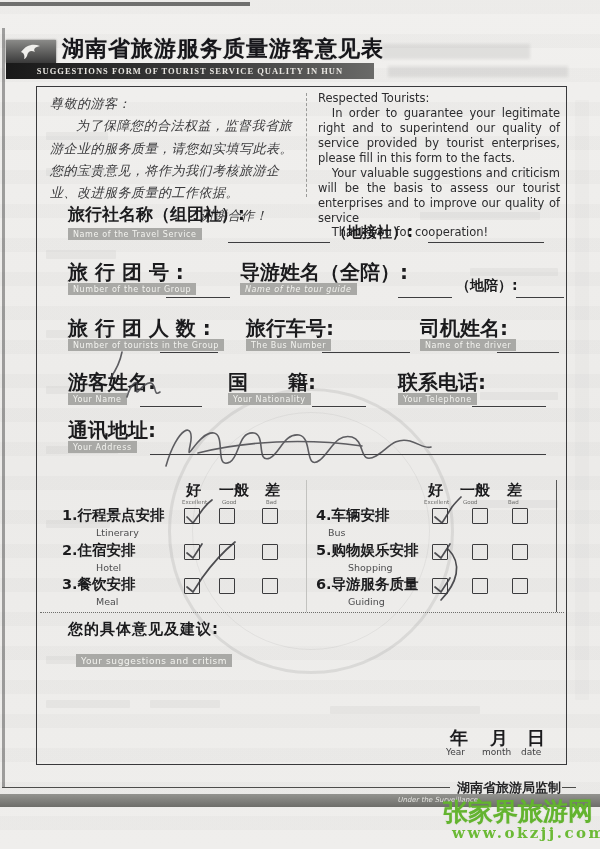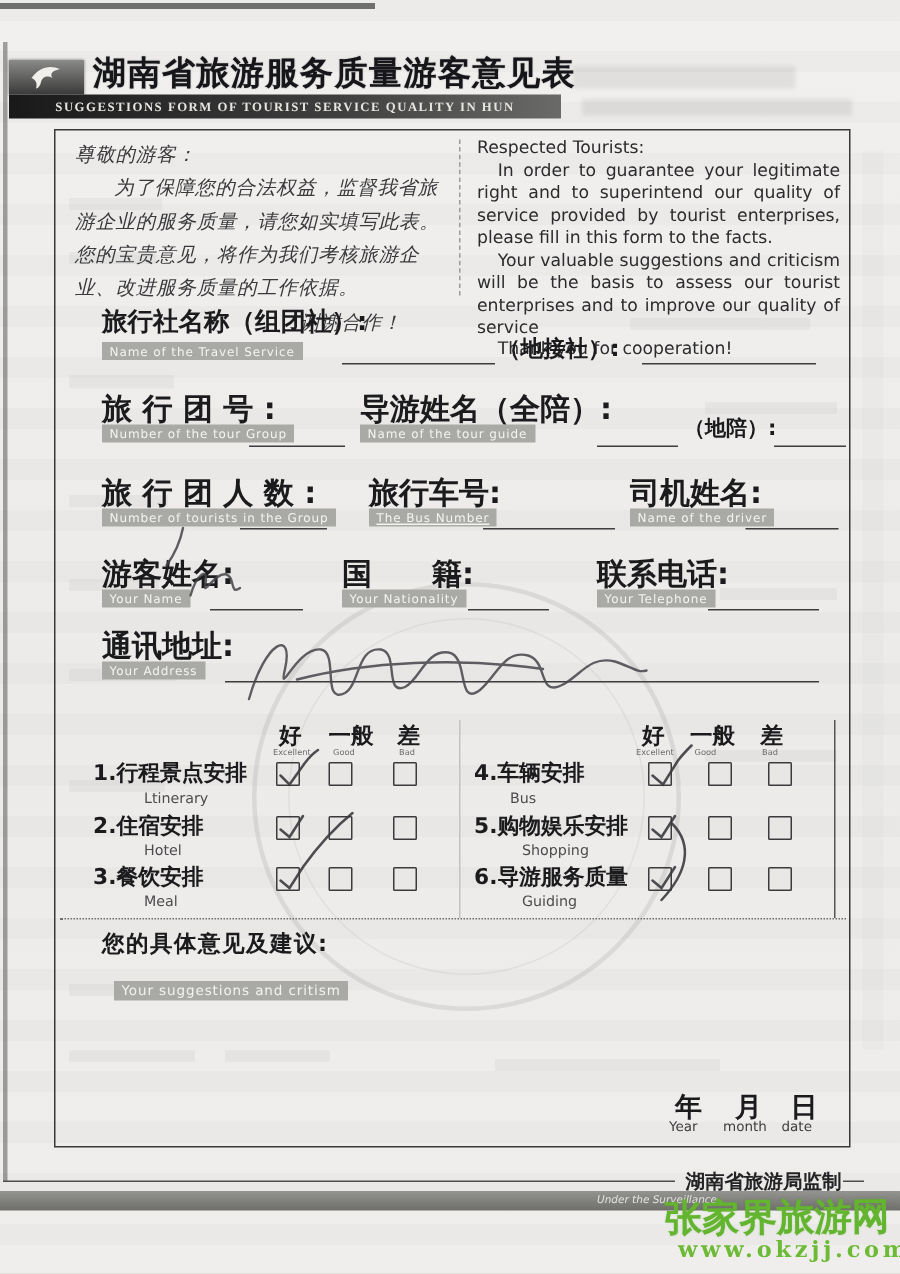--- a/index.html
+++ b/index.html
@@ -131,30 +131,30 @@
   <div class="abs cl" style="left:68px;top:203px;font-size:17px;">旅行社名称（组团社）:</div>
   <div class="abs gl" style="left:68px;top:228px;">Name  of  the  Travel  Service</div>
   <div class="abs ul" style="left:228px;top:242px;width:102px;"></div>
   <div class="abs cl" style="left:332px;top:223px;font-size:15px;">（地接社）:</div>
   <div class="abs ul" style="left:428px;top:242px;width:116px;"></div>
 
   <div class="abs cl" style="left:68px;top:259px;">旅 行 团 号 :</div>
   <div class="abs gl" style="left:68px;top:283px;">Number  of  the  tour  Group</div>
   <div class="abs ul" style="left:166px;top:297px;width:64px;"></div>
   <div class="abs cl" style="left:240px;top:259px;">导游姓名（全陪）:</div>
-  <div class="abs gl" style="left:240px;top:283px;">Name  of  the  tour  guide</div>
+  <div class="abs gl" style="left:240px;top:283px;font-style:italic;">Name  of  the  tour  guide</div>
   <div class="abs ul" style="left:398px;top:297px;width:54px;"></div>
   <div class="abs cl" style="left:456px;top:277px;font-size:14px;">（地陪）:</div>
   <div class="abs ul" style="left:516px;top:297px;width:48px;"></div>
 
   <div class="abs cl" style="left:68px;top:315px;">旅 行 团 人 数 :</div>
   <div class="abs gl" style="left:68px;top:339px;">Number  of  tourists  in  the  Group</div>
   <div class="abs ul" style="left:160px;top:352px;width:58px;"></div>
   <div class="abs cl" style="left:246px;top:315px;">旅行车号:</div>
-  <div class="abs gl" style="left:246px;top:339px;text-decoration:underline;">The  Bus  Number</div>
+  <div class="abs gl" style="left:246px;top:339px;">The  Bus  Number</div>
   <div class="abs ul" style="left:322px;top:352px;width:88px;"></div>
   <div class="abs cl" style="left:420px;top:315px;">司机姓名:</div>
   <div class="abs gl" style="left:420px;top:339px;">Name  of  the  driver</div>
   <div class="abs ul" style="left:497px;top:352px;width:62px;"></div>
 
   <div class="abs cl" style="left:68px;top:369px;">游客姓名:</div>
   <div class="abs gl" style="left:68px;top:393px;">Your  Name</div>
   <div class="abs ul" style="left:140px;top:406px;width:62px;"></div>
   <div class="abs cl" style="left:228px;top:369px;">国　　籍:</div>
   <div class="abs gl" style="left:228px;top:393px;">Your  Nationality</div>
@@ -182,21 +182,21 @@
   <div class="abs rhe" style="left:508px;top:499px;">Bad</div>
 
   <div class="abs ri" style="left:62px;top:506px;">1.行程景点安排</div>
   <div class="abs rie" style="left:96px;top:527px;">Ltinerary</div>
   <div class="abs ri" style="left:62px;top:541px;">2.住宿安排</div>
   <div class="abs rie" style="left:96px;top:562px;">Hotel</div>
   <div class="abs ri" style="left:62px;top:575px;">3.餐饮安排</div>
   <div class="abs rie" style="left:96px;top:596px;">Meal</div>
 
   <div class="abs ri" style="left:316px;top:506px;">4.车辆安排</div>
-  <div class="abs rie" style="left:340px;top:527px;">Bus</div>
+  <div class="abs rie" style="left:328px;top:527px;">Bus</div>
   <div class="abs ri" style="left:316px;top:541px;">5.购物娱乐安排</div>
   <div class="abs rie" style="left:348px;top:562px;">Shopping</div>
   <div class="abs ri" style="left:316px;top:575px;">6.导游服务质量</div>
   <div class="abs rie" style="left:348px;top:596px;">Guiding</div>
 
   <div class="abs cb" style="left:184px;top:508px;"></div>
   <div class="abs cb" style="left:219px;top:508px;"></div>
   <div class="abs cb" style="left:262px;top:508px;"></div>
   <div class="abs cb" style="left:184px;top:544px;"></div>
   <div class="abs cb" style="left:219px;top:544px;"></div>

